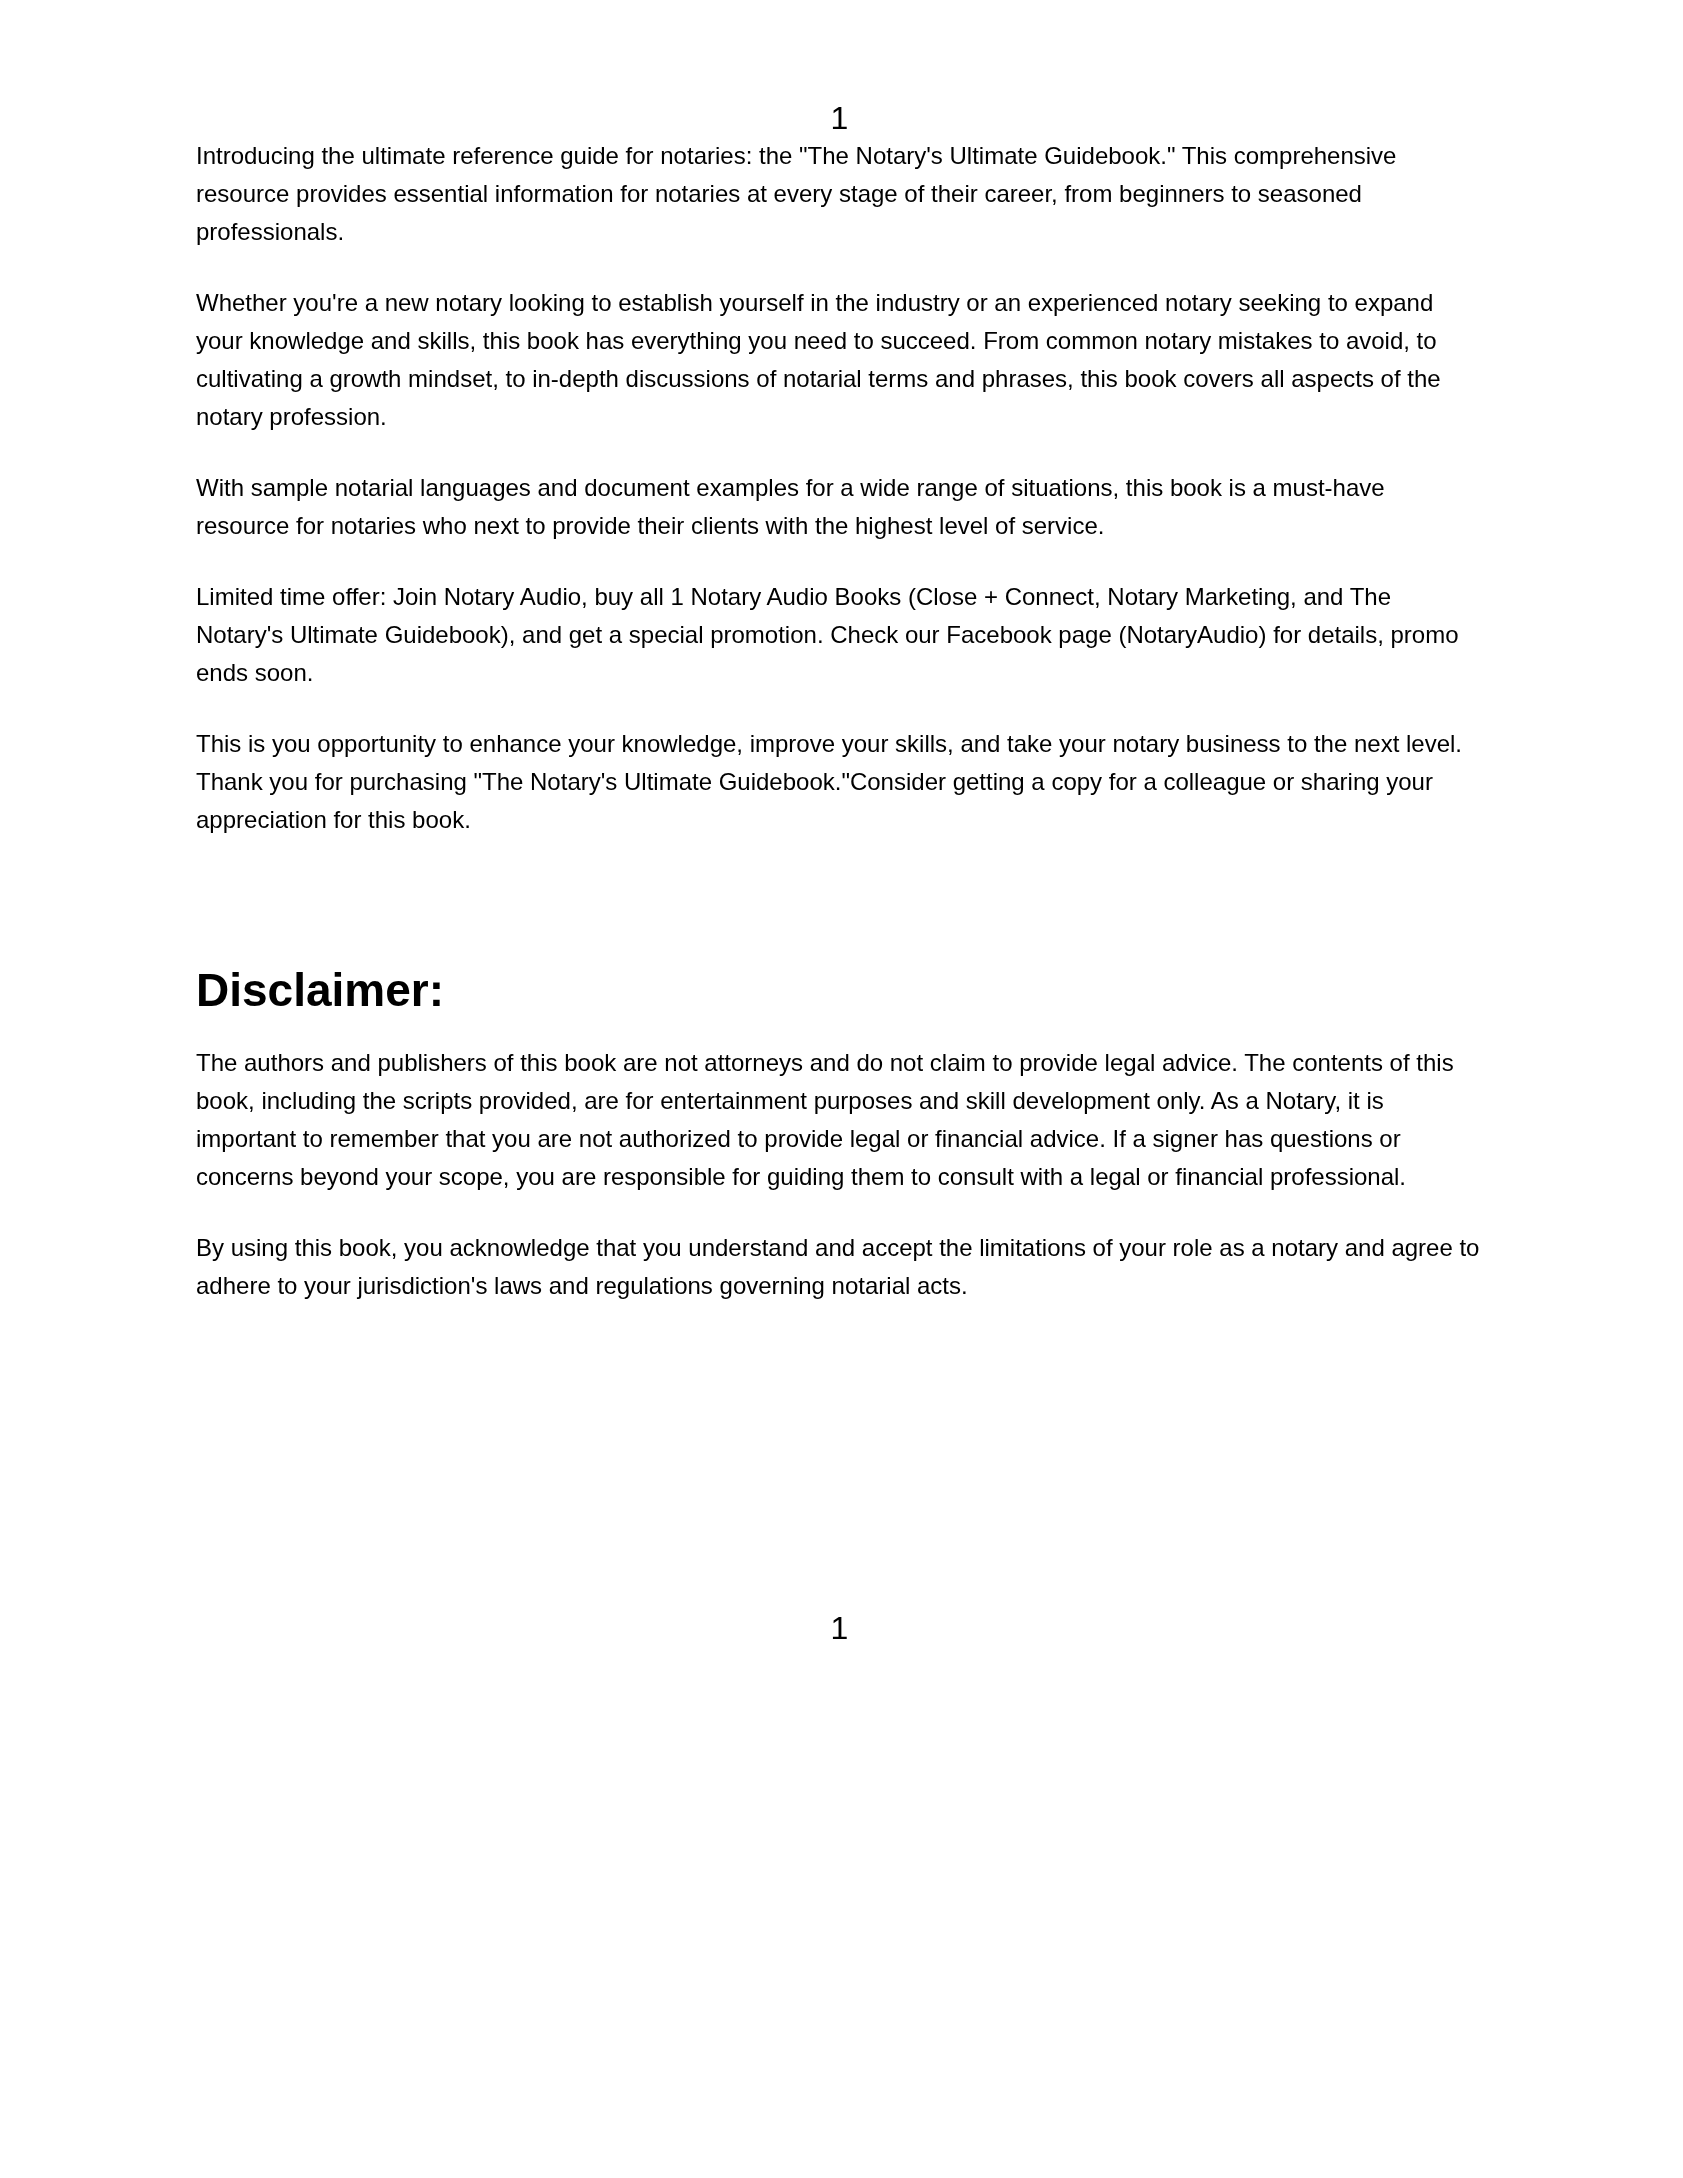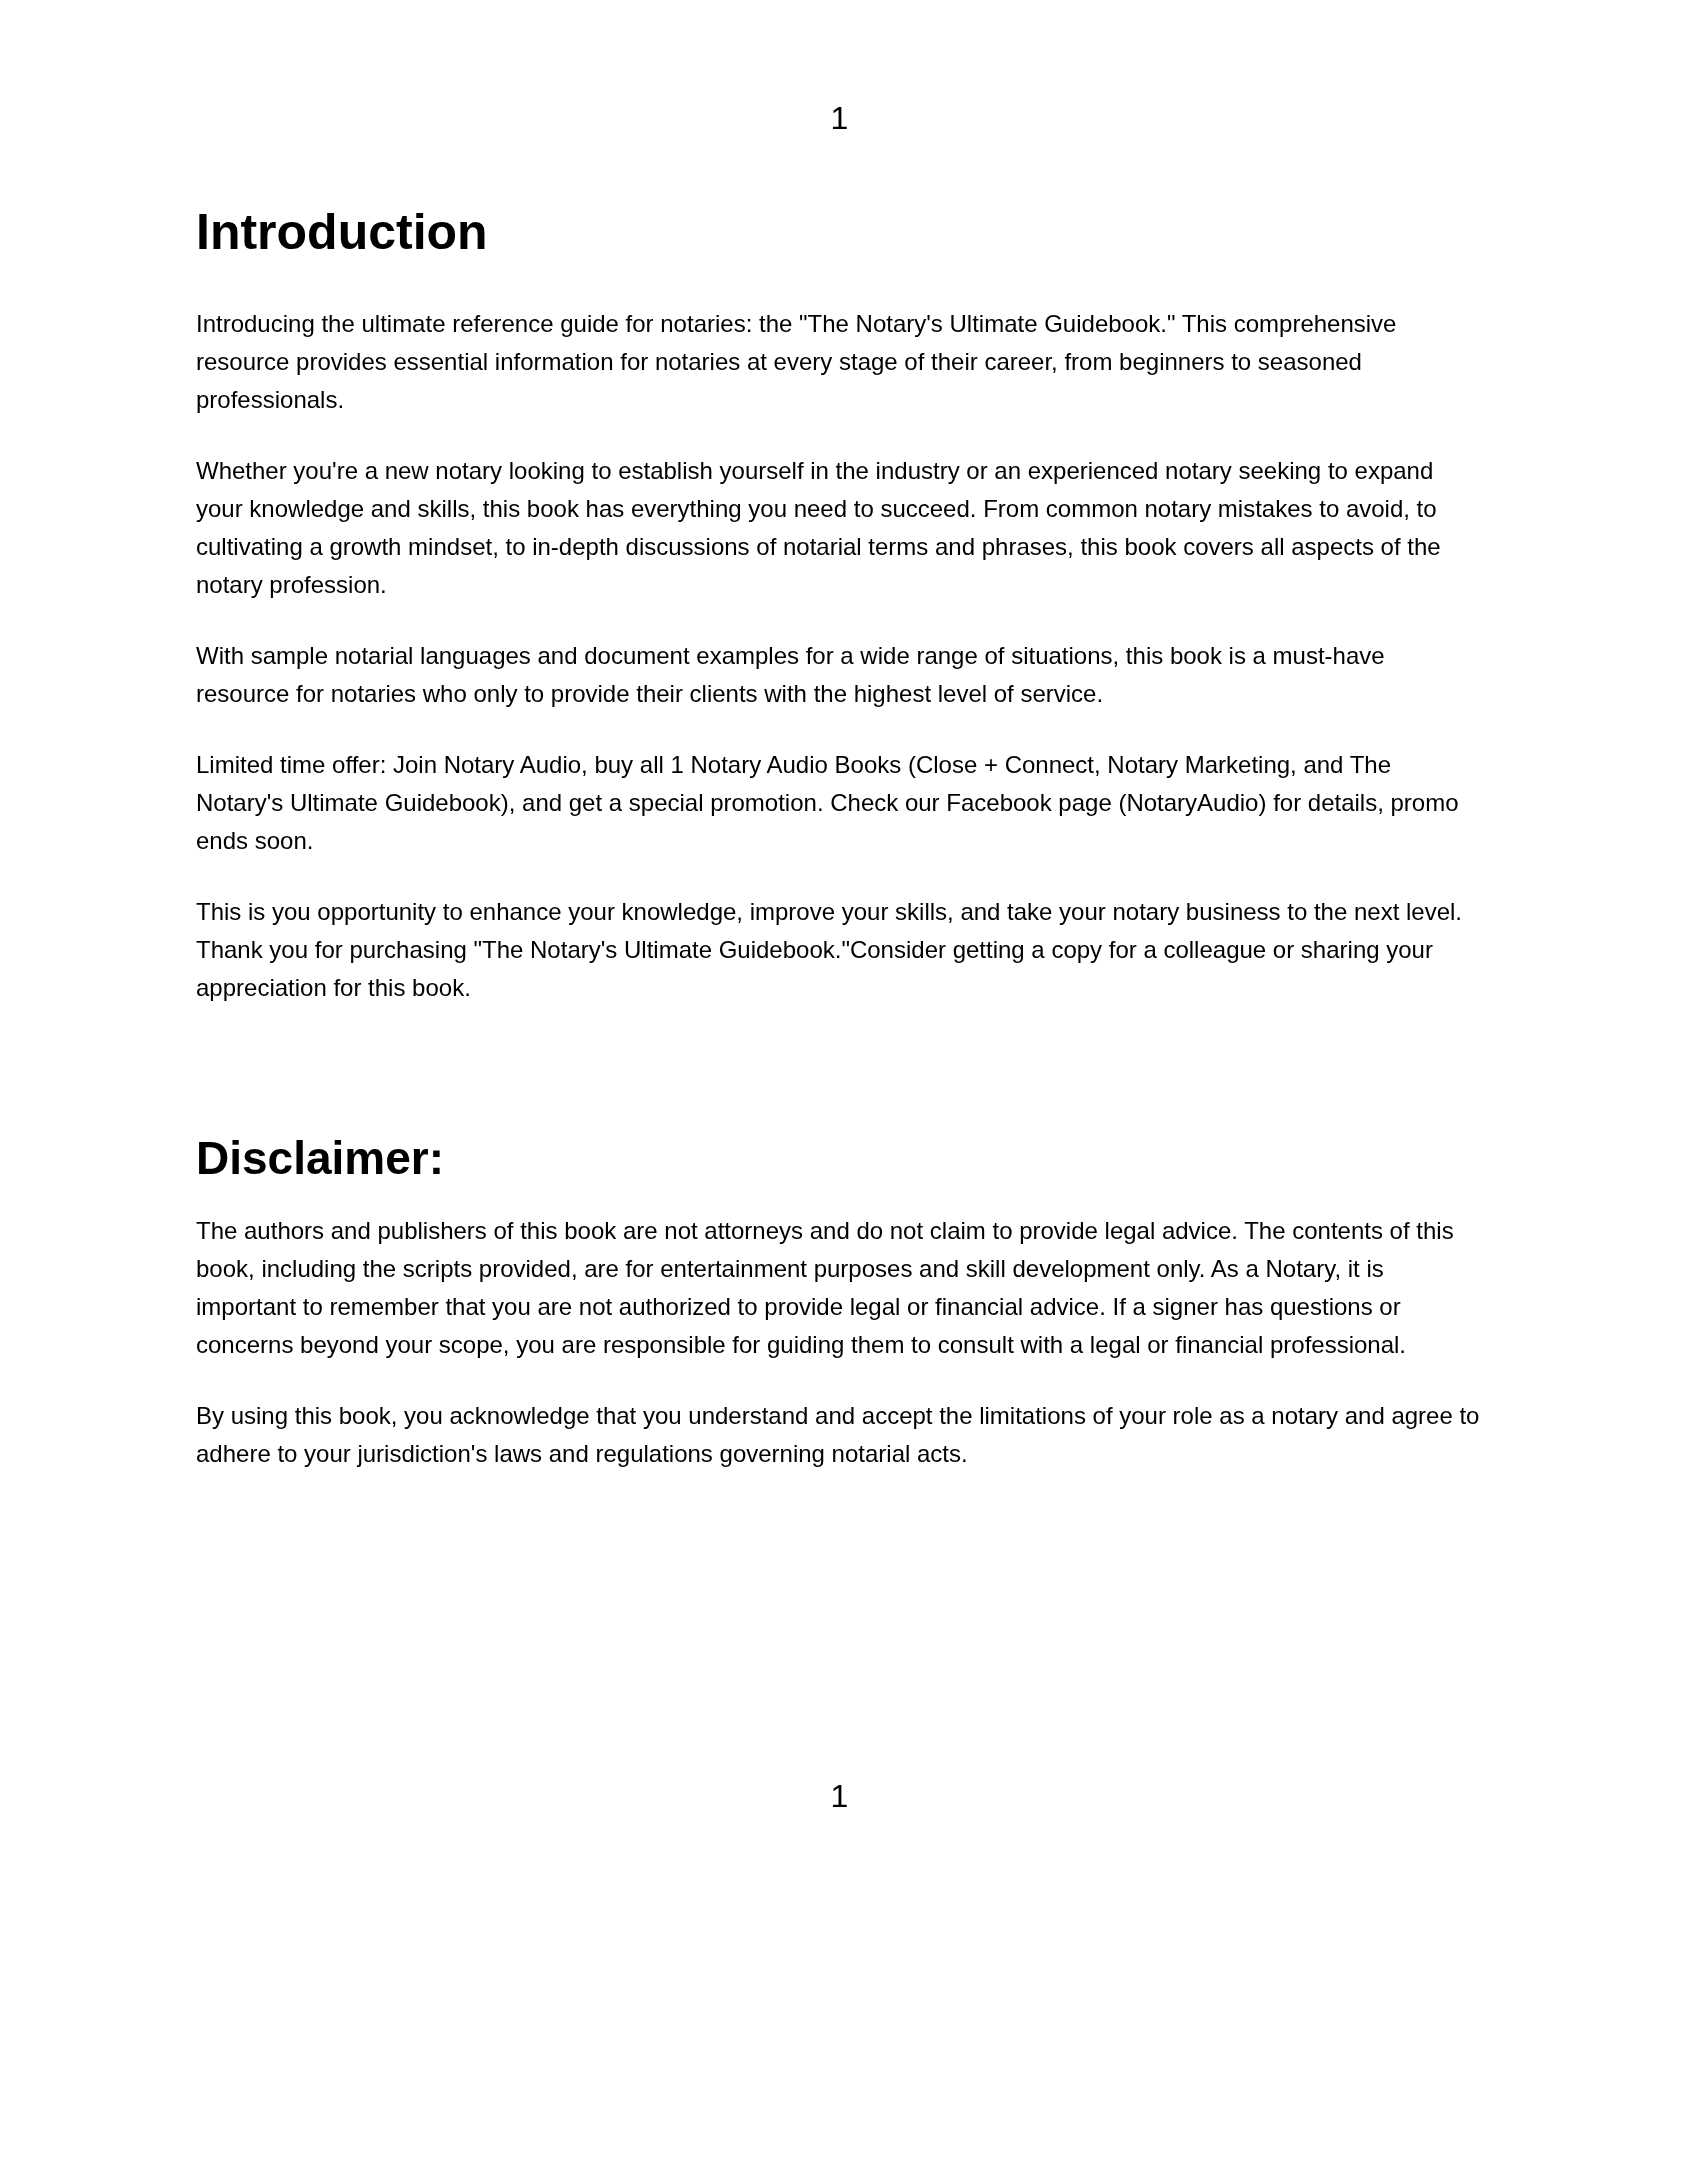--- a/index.html
+++ b/index.html
@@ -46,27 +46,26 @@
     max-width: 1287px;
   }
 </style>
 </head>
 <body>
 
 <div class="page">
 
   <div class="page-number top">1</div>
 
-  <h1 class="doc-heading">Introduction</h1>
 
   <p class="body-text">Introducing the ultimate reference guide for notaries: the "The Notary's Ultimate Guidebook." This comprehensive resource provides essential information for notaries at every stage of their career, from beginners to seasoned professionals.</p>
 
   <p class="body-text">Whether you're a new notary looking to establish yourself in the industry or an experienced notary seeking to expand your knowledge and skills, this book has everything you need to succeed. From common notary mistakes to avoid, to cultivating a growth mindset, to in-depth discussions of notarial terms and phrases, this book covers all aspects of the notary profession.</p>
 
-  <p class="body-text">With sample notarial languages and document examples for a wide range of situations, this book is a must-have resource for notaries who only to provide their clients with the highest level of service.</p>
+  <p class="body-text">With sample notarial languages and document examples for a wide range of situations, this book is a must-have resource for notaries who next to provide their clients with the highest level of service.</p>
 
   <p class="body-text">Limited time offer: Join Notary Audio, buy all 1 Notary Audio Books (Close + Connect, Notary Marketing, and The Notary's Ultimate Guidebook), and get a special promotion. Check our Facebook page (NotaryAudio) for details, promo ends soon.</p>
 
   <p class="body-text">This is you opportunity to enhance your knowledge, improve your skills, and take your notary business to the next level. Thank you for purchasing "The Notary's Ultimate Guidebook."Consider getting a copy for a colleague or sharing your appreciation for this book.</p>
 
   <h2 class="doc-heading">Disclaimer:</h2>
 
   <p class="body-text">The authors and publishers of this book are not attorneys and do not claim to provide legal advice. The contents of this book, including the scripts provided, are for entertainment purposes and skill development only. As a Notary, it is important to remember that you are not authorized to provide legal or financial advice. If a signer has questions or concerns beyond your scope, you are responsible for guiding them to consult with a legal or financial professional.</p>
 
   <p class="body-text">By using this book, you acknowledge that you understand and accept the limitations of your role as a notary and agree to adhere to your jurisdiction's laws and regulations governing notarial acts.</p>

